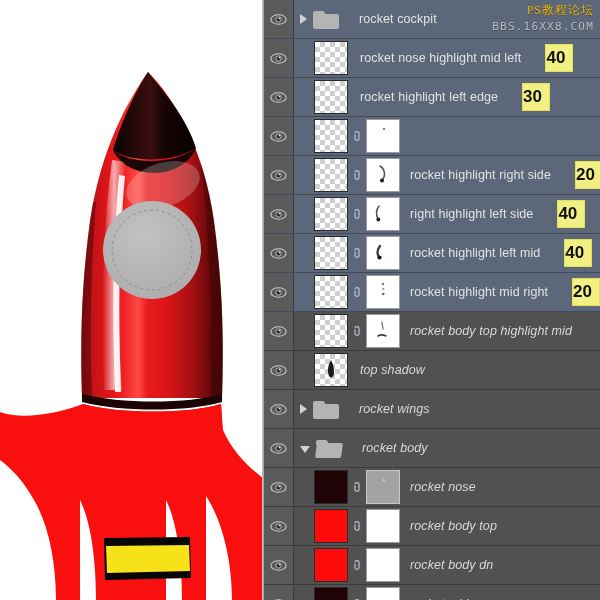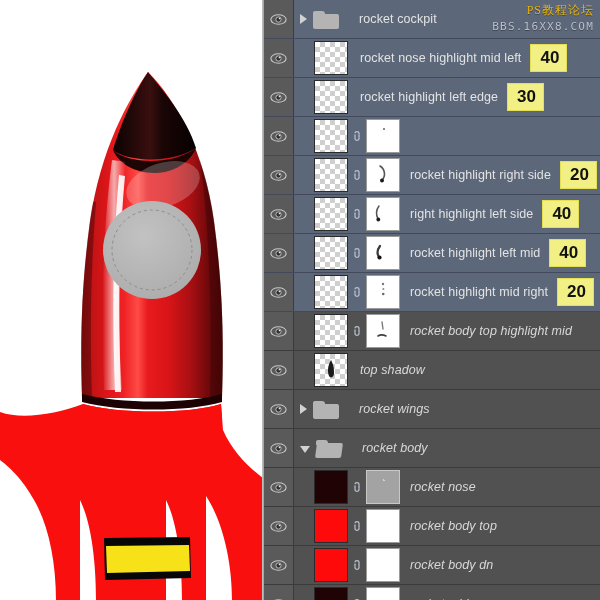--- a/index.html
+++ b/index.html
@@ -111,24 +111,24 @@
   .mask.graym{background:#a3a3a3;border:1px solid #c8c8c8;}
   .mask svg{position:absolute;left:0;top:0;}
 
   .lname{
     color:#e3e3e3;font-size:12.5px;white-space:nowrap;
     margin-left:10px;letter-spacing:0.1px;
   }
   .row.unsel .lname{color:#d8d8d8;font-style:italic;}
 
   .badge{
-    display:inline-block;margin-left:9px;
+    display:inline-block;margin-left:24px;
     background:#f2ef84;color:#111;
     font-weight:bold;font-size:17px;line-height:1;
-    padding:4px 7px 5px 9px;
+    padding:4px 7px 5px 0;
     border:1px solid #e4df55;
     vertical-align:middle;
   }
   .namewrap{display:flex;align-items:center;min-width:0;}
 
   
   .wm{
     position:absolute;right:6px;top:2px;text-align:right;
     pointer-events:none;z-index:50;
   }

